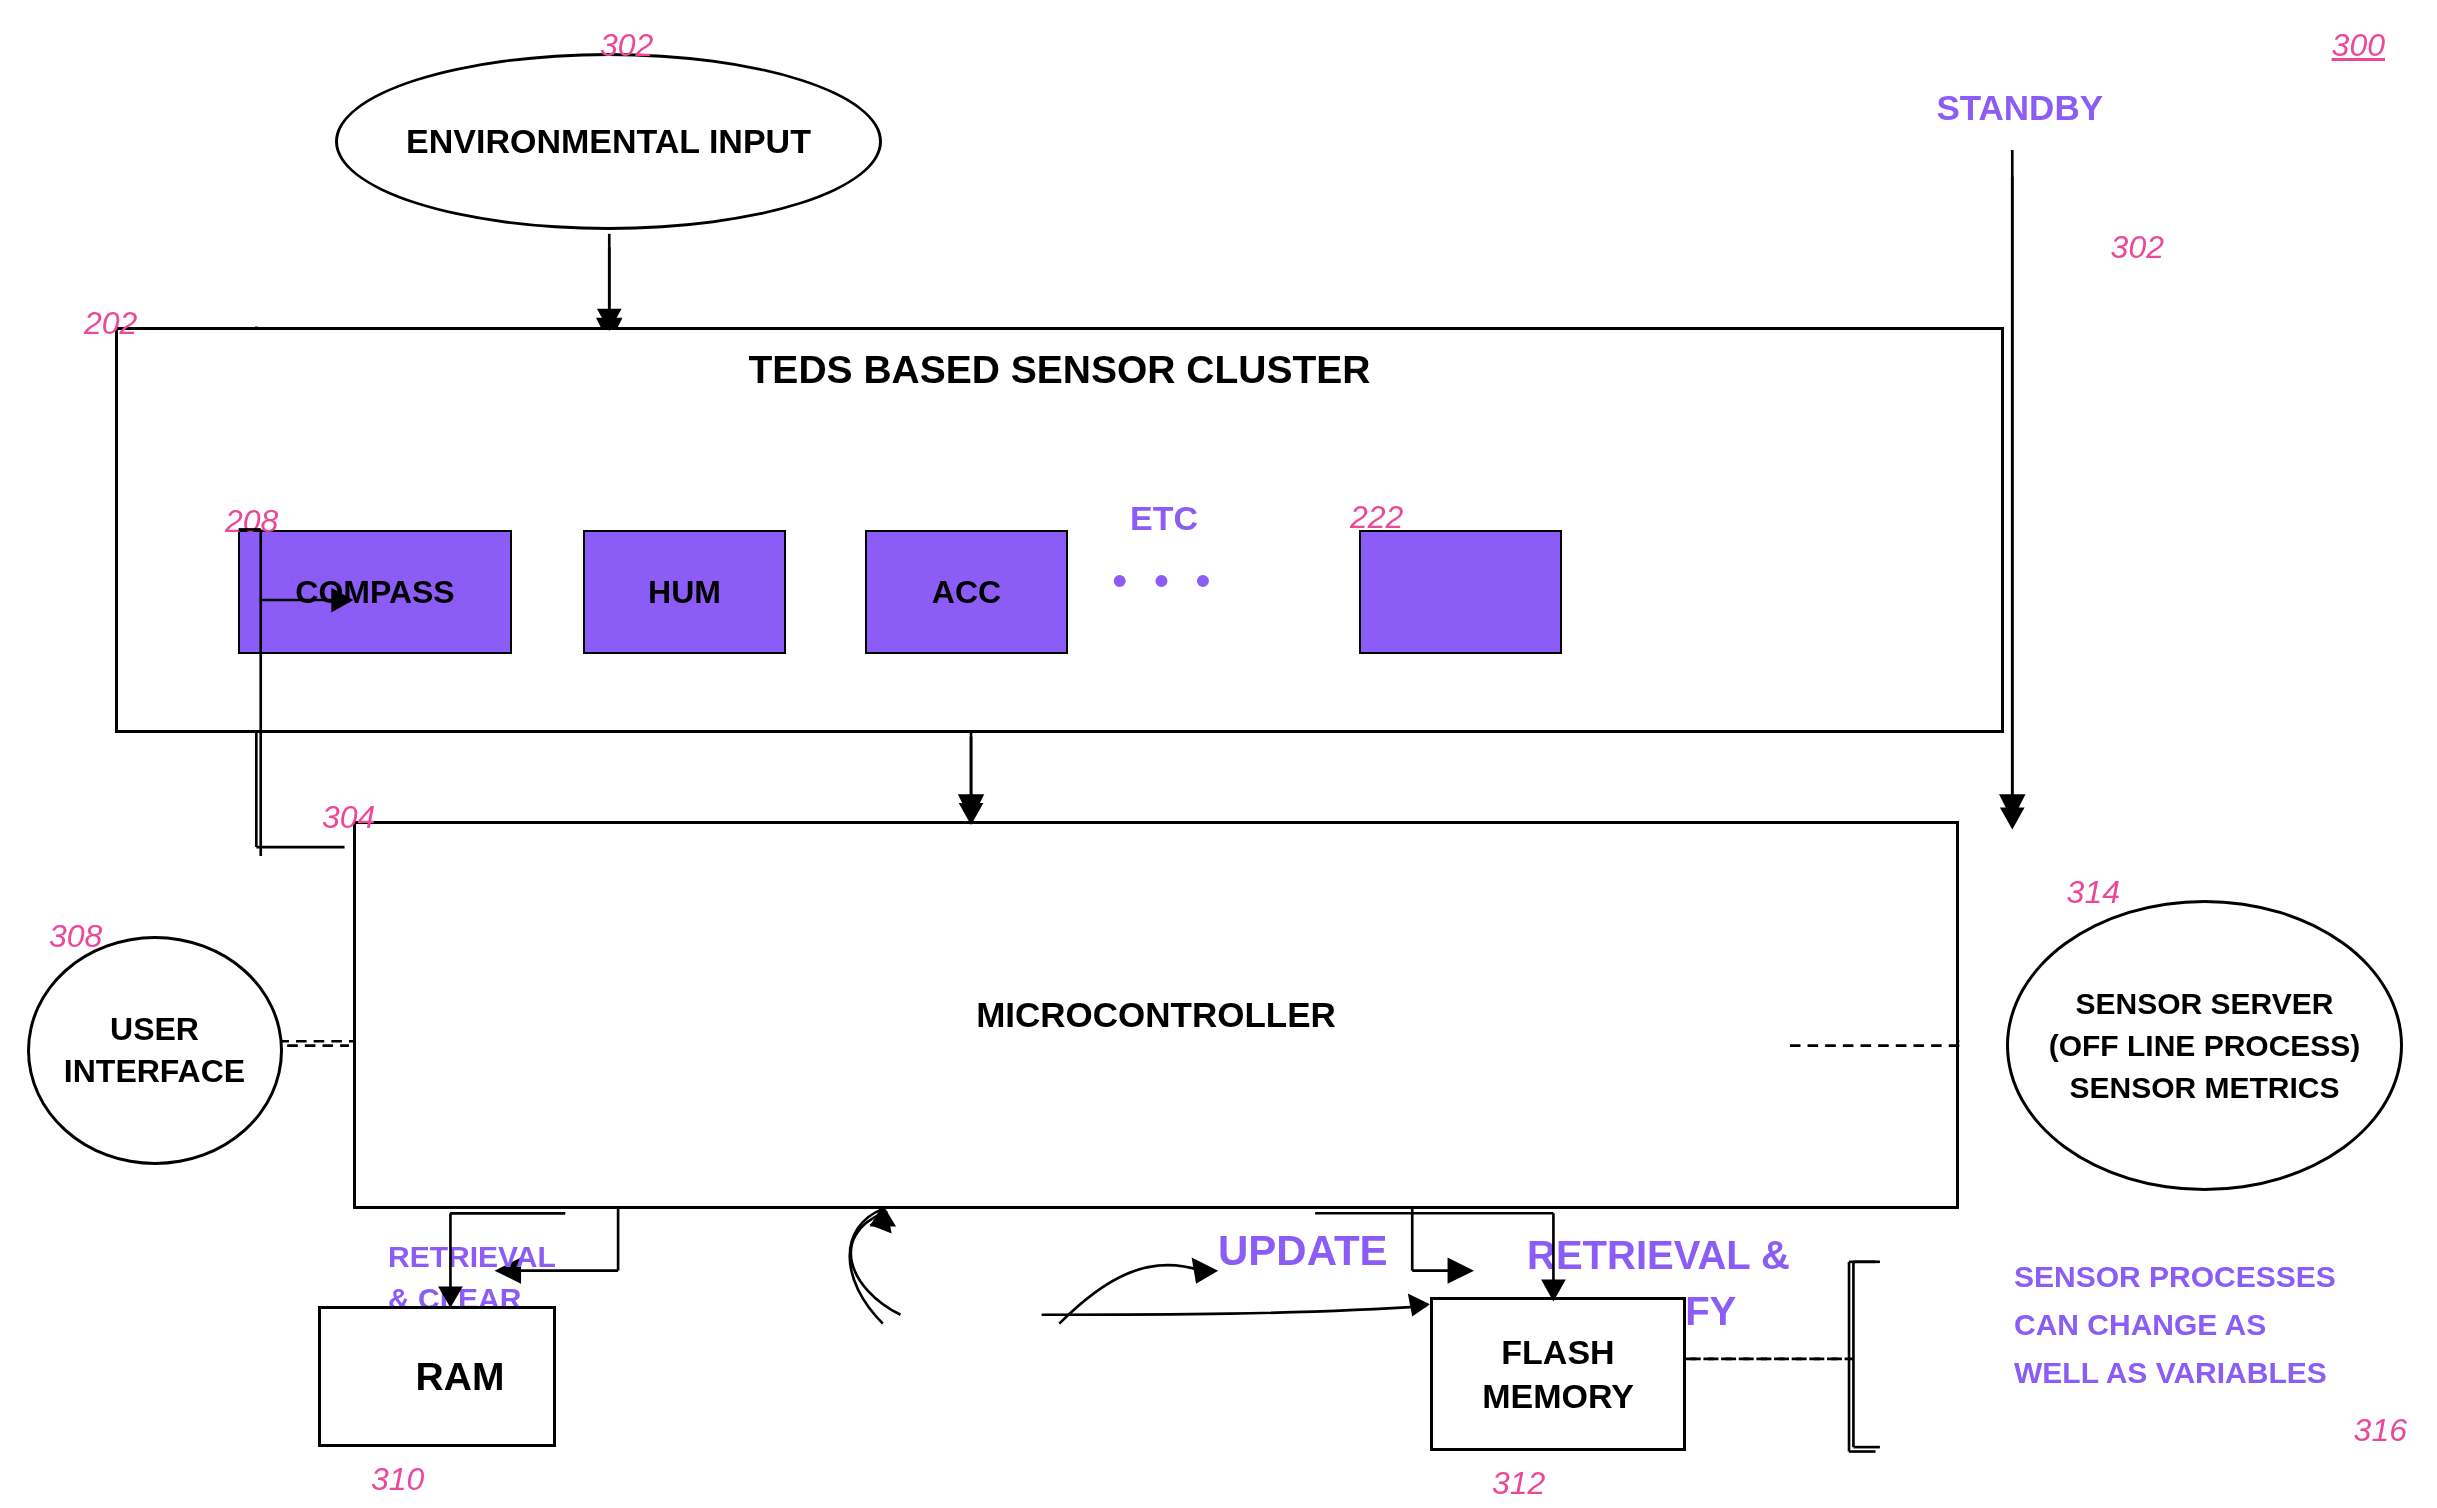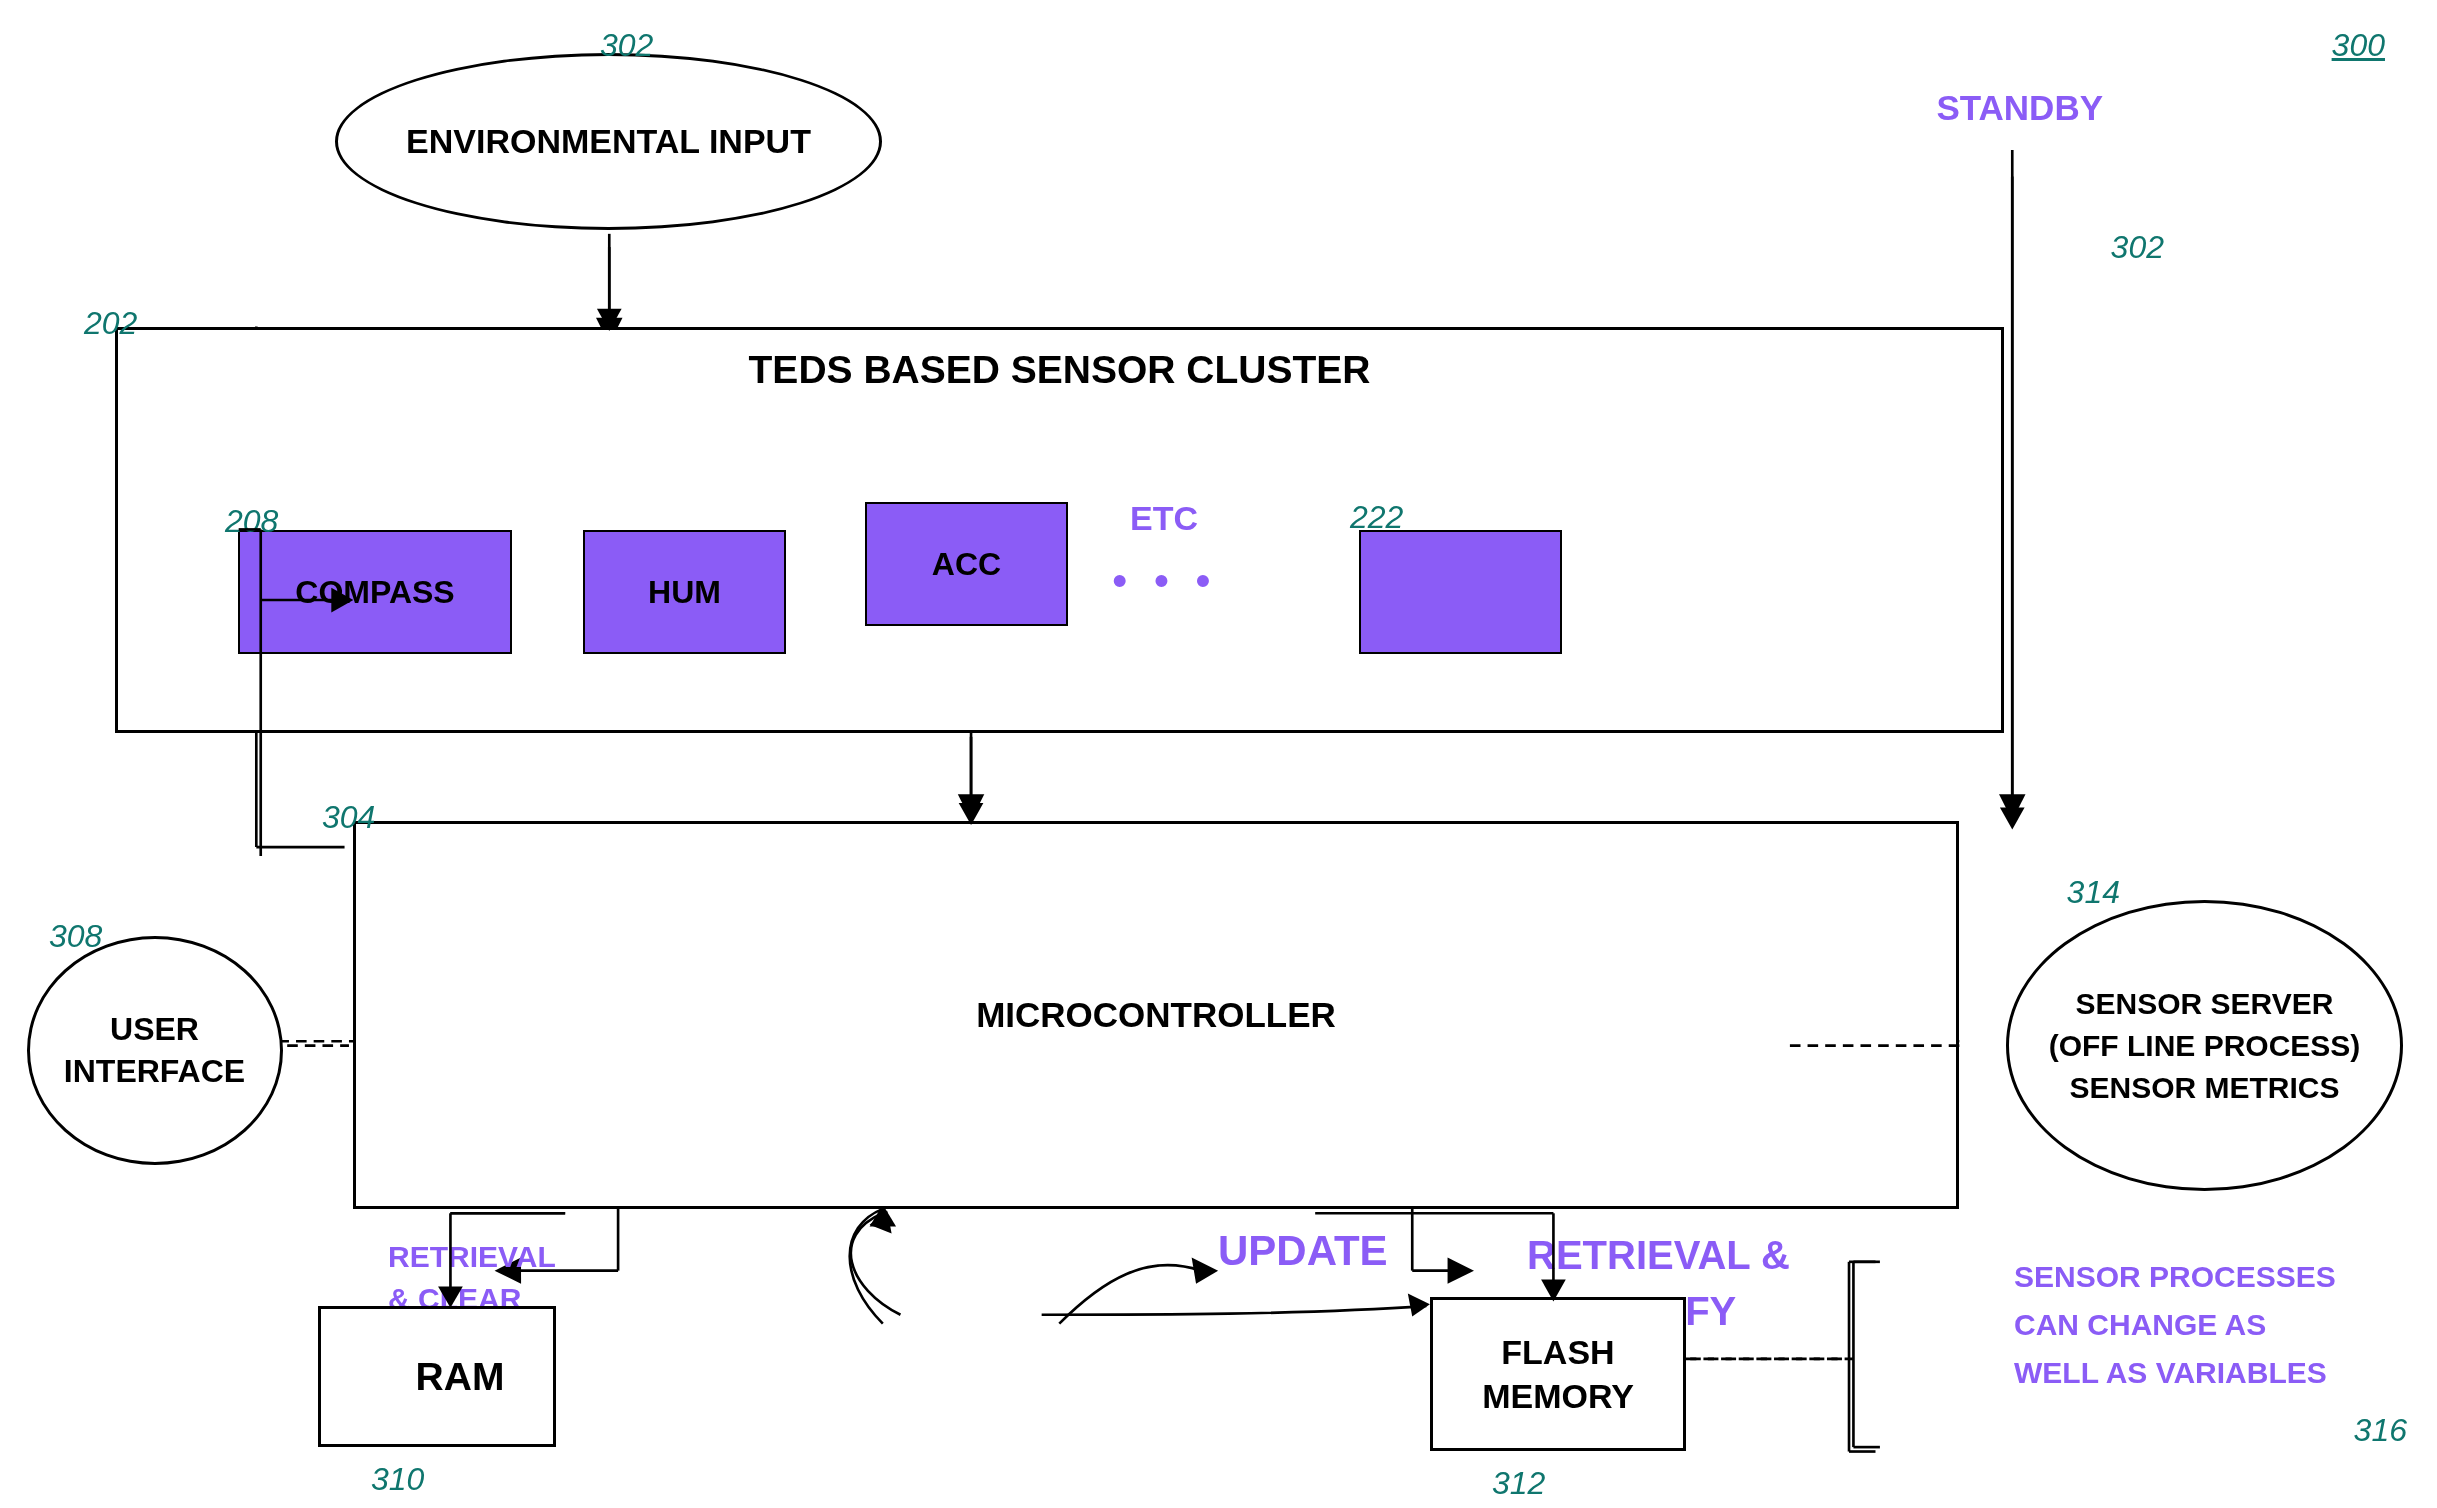--- a/index.html
+++ b/index.html
@@ -14,21 +14,21 @@
     .diagram-container {
       position: relative;
       width: 2438px;
       height: 1508px;
     }
     
     .ref-label {
       position: absolute;
       font-style: italic;
       font-size: 32px;
-      color: #0f766e;
+      color: #ec4899;
     }
     
     .ellipse {
       position: absolute;
       border: 3.5px solid #000;
       border-radius: 50%;
       display: flex;
       align-items: center;
       justify-content: center;
       text-align: center;
@@ -153,21 +153,21 @@
   <div class="sensor-box" style="left:238px; top:530px; width:274px; height:124px;">
     <span>COMPASS</span>
   </div>
 
   <div class="ref-label" style="left:225px; top:503px;">208</div>
 
   <div class="sensor-box" style="left:583px; top:530px; width:203px; height:124px;">
     <span>HUM</span>
   </div>
 
-  <div class="sensor-box" style="left:865px; top:502px; width:203px; height:124px;">
+  <div class="sensor-box" style="left:865px; top:530px; width:203px; height:124px;">
     <span>ACC</span>
   </div>
 
   <div class="text-label" style="left:1130px; top:499px; font-size:34px;">ETC</div>
 
   <div class="ref-label" style="left:1350px; top:499px;">222</div>
 
   <div class="text-label" style="left:1112px; top:556px; font-size:44px; font-weight:normal; letter-spacing:7px;">• • •</div>
 
   <div class="sensor-box" style="left:1359px; top:530px; width:203px; height:124px;"></div>

